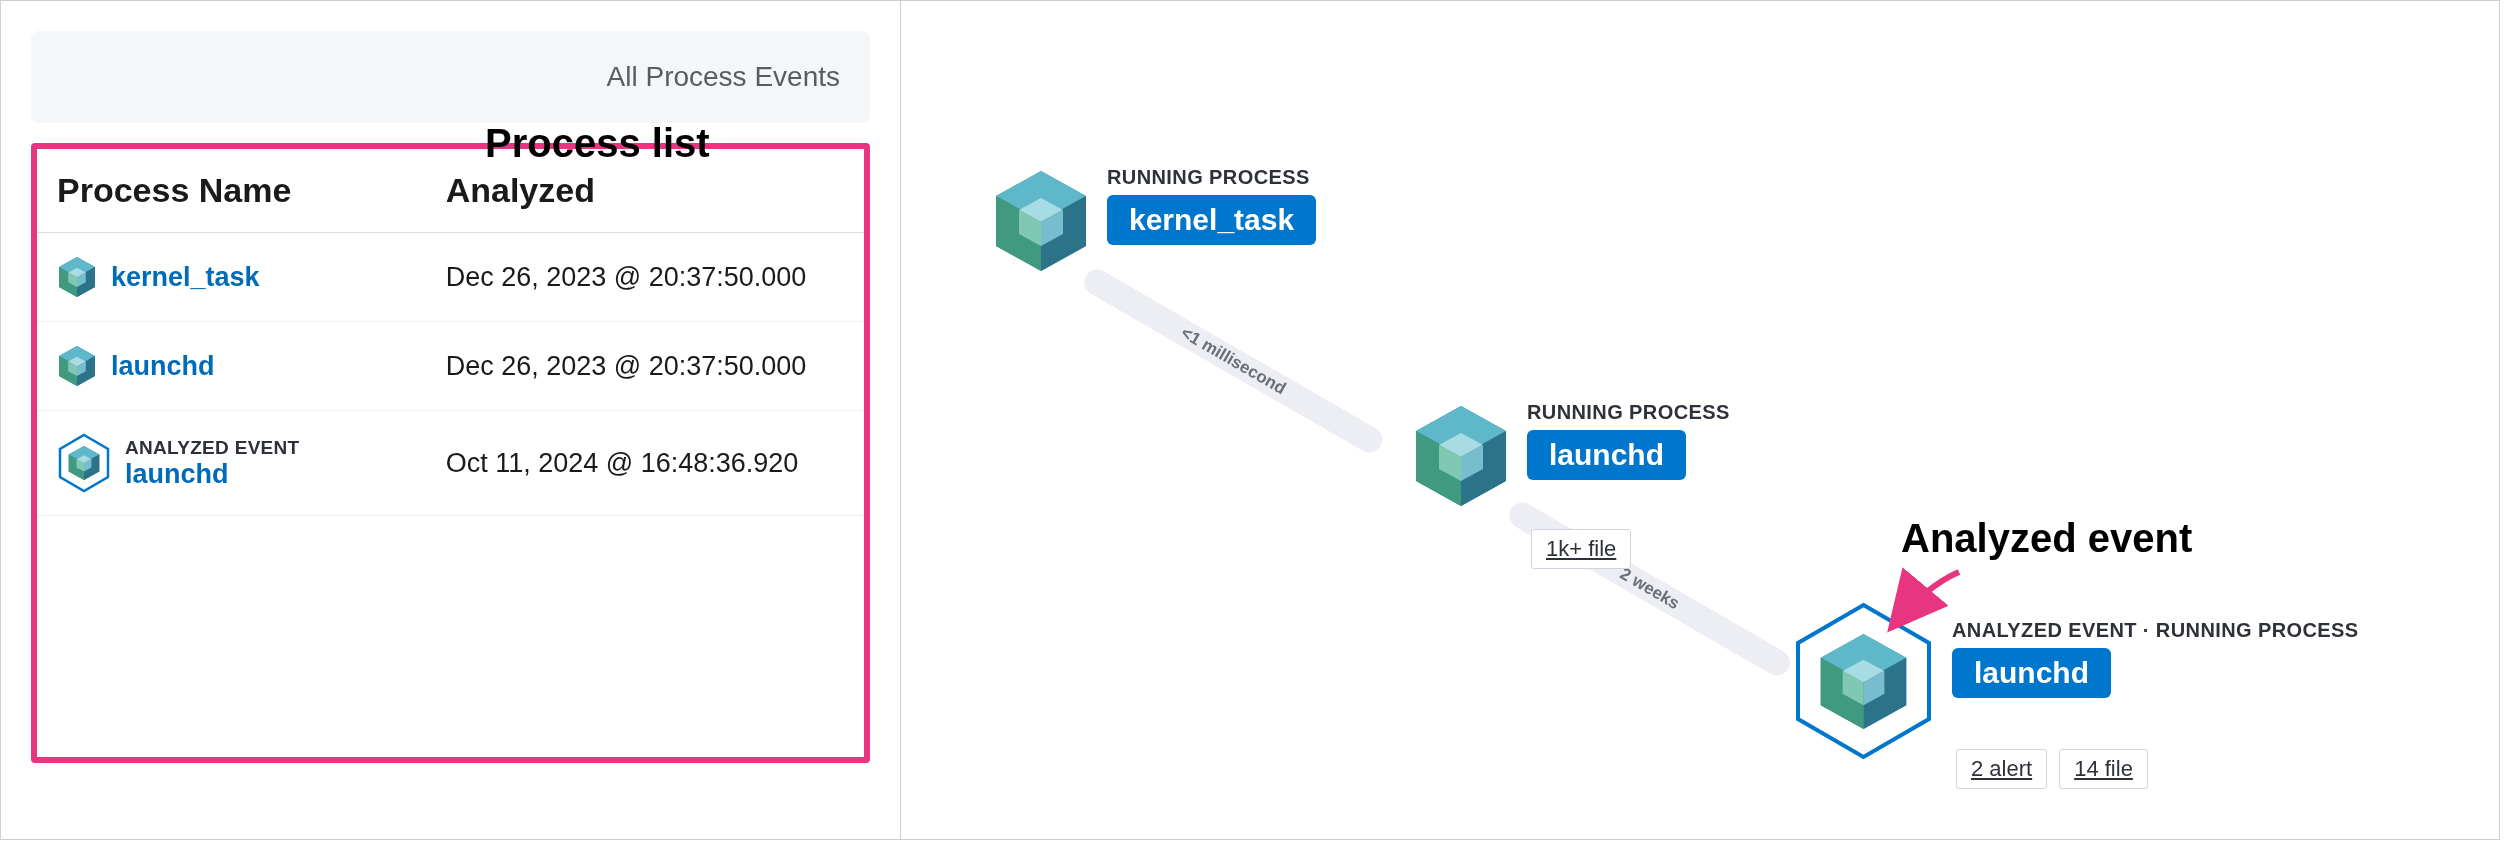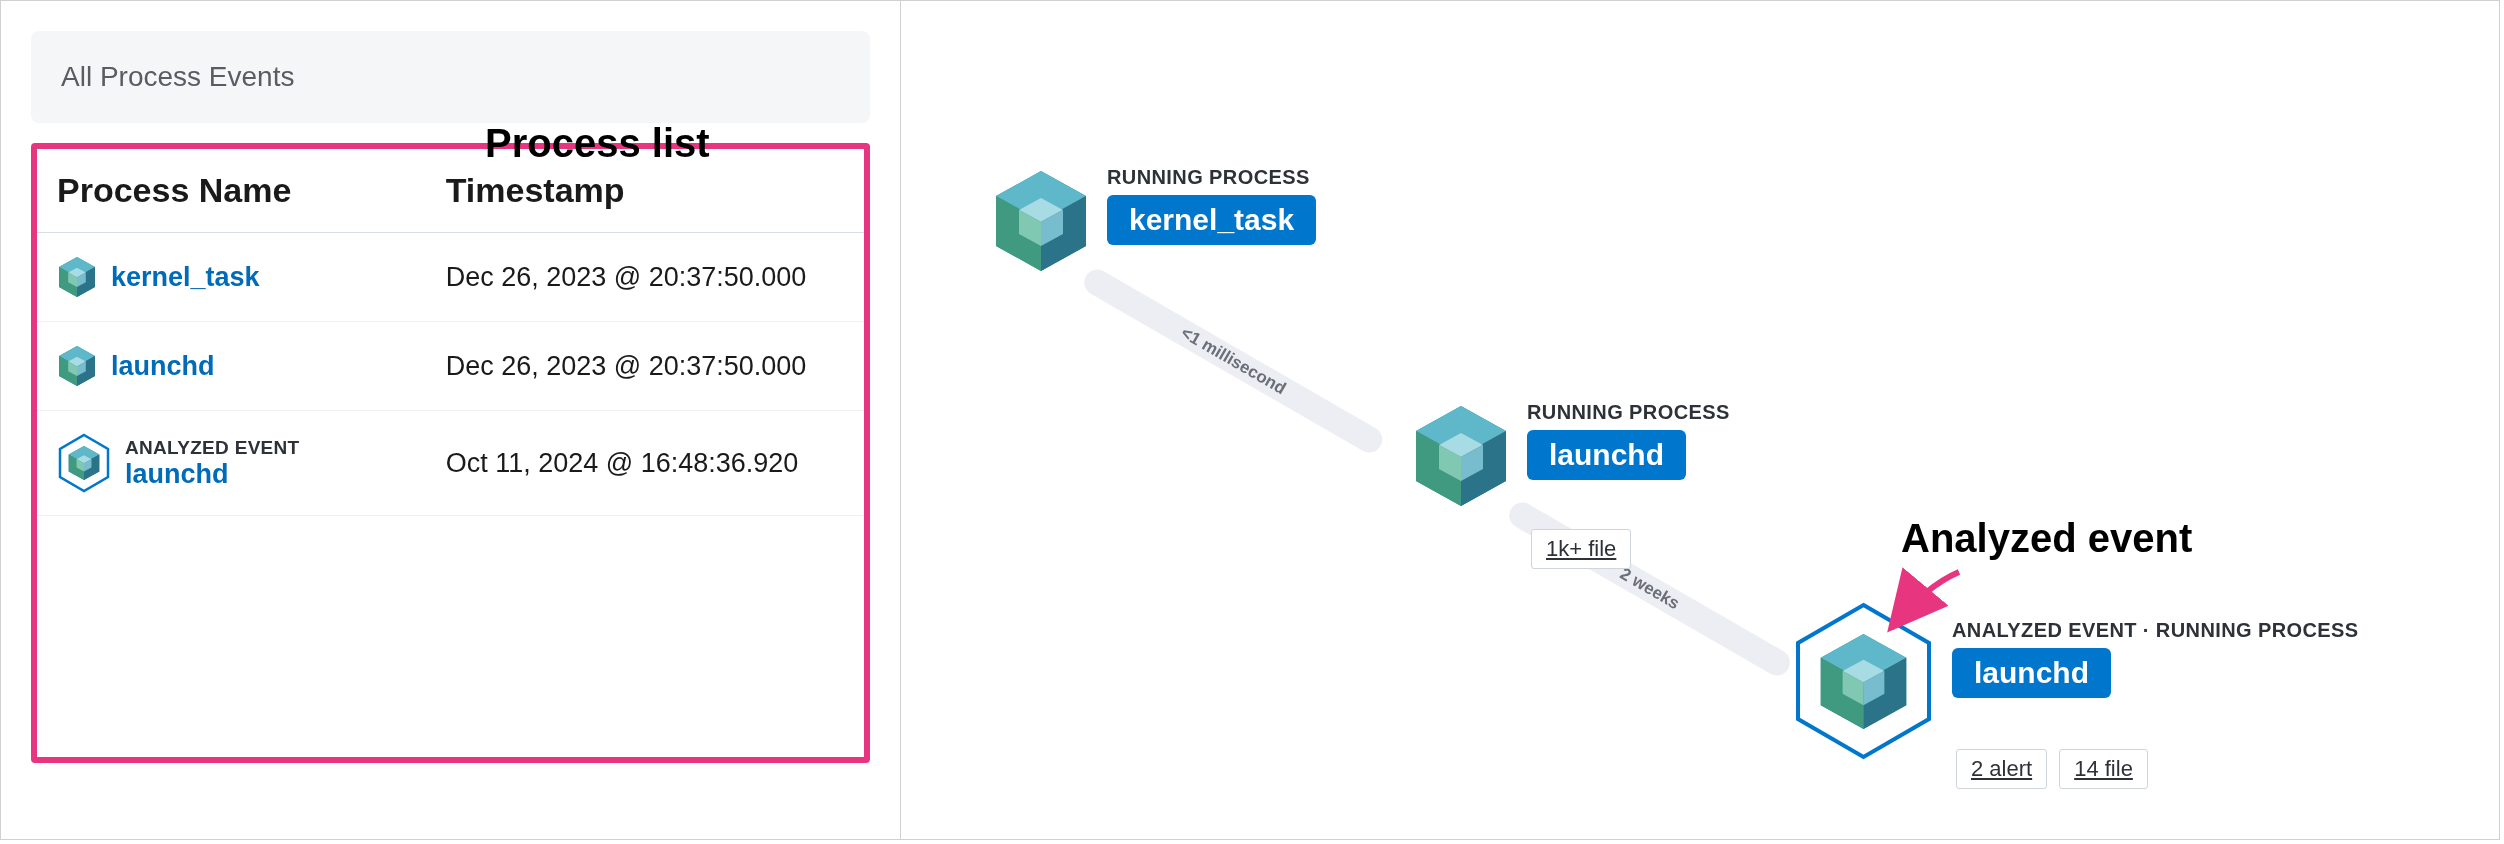--- a/index.html
+++ b/index.html
@@ -22,20 +22,21 @@
       width: 900px;
       border-right: 1px solid #d0d0d0;
       padding: 30px 30px;
       position: relative;
     }
     .all-events-box {
       background: #f5f6f8;
       border-radius: 8px;
       padding: 30px 30px;
       margin-bottom: 20px;
+      text-align: right;
     }
     .all-events-text {
       font-size: 28px;
       color: #5a5c63;
     }
     .callout-processlist {
       position: absolute;
       top: 120px;
       left: 484px;
       font-size: 40px;
@@ -209,21 +210,21 @@
     <div class="all-events-box">
       <span class="all-events-text">All Process Events</span>
     </div>
     <div class="callout-processlist">Process list</div>
 
     <div class="table-wrap">
       <table>
         <thead>
           <tr>
             <th>Process Name</th>
-            <th>Timestamp</th>
+            <th>Analyzed</th>
           </tr>
         </thead>
         <tbody>
           <tr>
             <td>
               <div class="proc-cell">
                 <span class="cube-small">
                     <svg viewBox="0 0 100 110">
   <polygon points="50,5 95,30 95,80 50,105 5,80 5,30" fill="#3a8fa3"></polygon>
   <polygon points="50,5 95,30 50,55 5,30" fill="#5fb8c9"></polygon>

